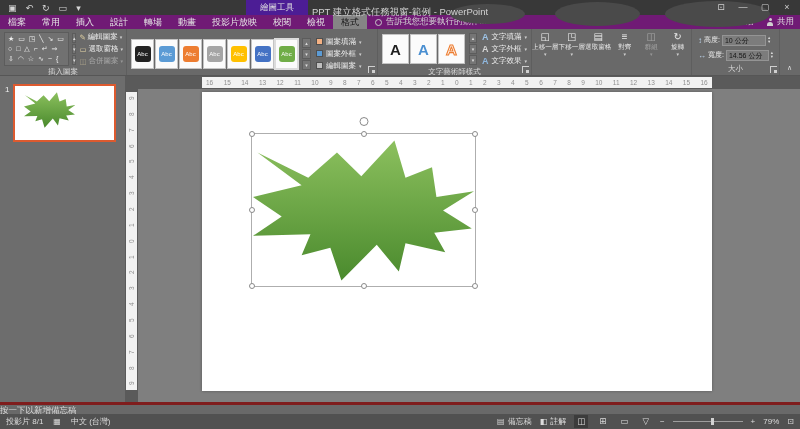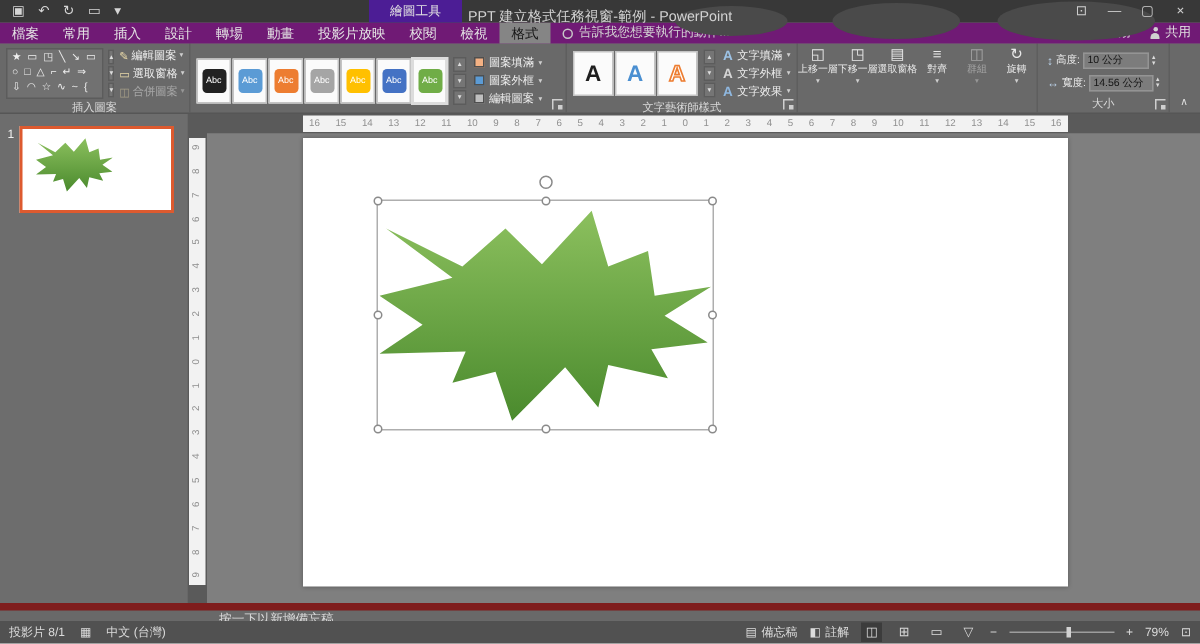--- a/index.html
+++ b/index.html
@@ -88,21 +88,21 @@
 .slide{position:absolute;left:64px;top:3px;width:510px;height:299px;background:#fff;box-shadow:0 0 3px rgba(0,0,0,.3)}
 .sel-box{position:absolute;left:49px;top:41px;width:225px;height:154px;border:1px solid #aeaeae}
 .shape-svg{position:absolute;left:1px;top:2px;width:221px;height:149px}
 .handle{position:absolute;width:6px;height:6px;border-radius:50%;background:#fff;border:1px solid #8a8a8a}
 .h-nw{left:-3px;top:-3px}.h-n{left:calc(50% - 3px);top:-3px}.h-ne{right:-3px;top:-3px}
 .h-w{left:-3px;top:calc(50% - 3px)}.h-e{right:-3px;top:calc(50% - 3px)}
 .h-sw{left:-3px;bottom:-3px}.h-s{left:calc(50% - 3px);bottom:-3px}.h-se{right:-3px;bottom:-3px}
 .rotate-handle{position:absolute;left:50%;top:-17px;transform:translateX(-50%);width:9px;height:9px;border:1.5px solid #8a8a8a;border-radius:50%;background:rgba(255,255,255,.6)}
 
 
-.notes-bar{position:absolute;left:0;bottom:15px;width:100%;height:12px;background:#696969;border-top:5px solid #7f1d1d;font-size:8.5px;color:#dcdcdc;line-height:11px;padding-left:146px}
+.notes-bar{position:absolute;left:0;bottom:15px;width:100%;height:12px;background:#696969;border-top:3px solid #7f1d1d;font-size:8.5px;color:#dcdcdc;line-height:11px;}
 .statusbar{position:absolute;left:0;bottom:0;width:100%;height:15px;background:#515151;display:flex;align-items:center;font-size:8px;color:#dcdcdc;padding:0 6px;gap:10px}
 .sb-item{display:flex;align-items:center;gap:3px;white-space:nowrap}
 .sb-right{margin-left:auto;display:flex;align-items:center;gap:8px}
 .view-btn{font-size:8.5px;padding:0 3px;line-height:13px}
 .view-btn.active{background:#3c3c3c}
 .zoom-slider{position:relative;width:70px;height:13px}
 .zoom-track{position:absolute;left:0;right:0;top:6px;height:1px;background:#9d9d9d}
 .zoom-thumb{position:absolute;left:55%;top:3px;width:3px;height:7px;background:#d2d2d2}
 </style>
 </head>

